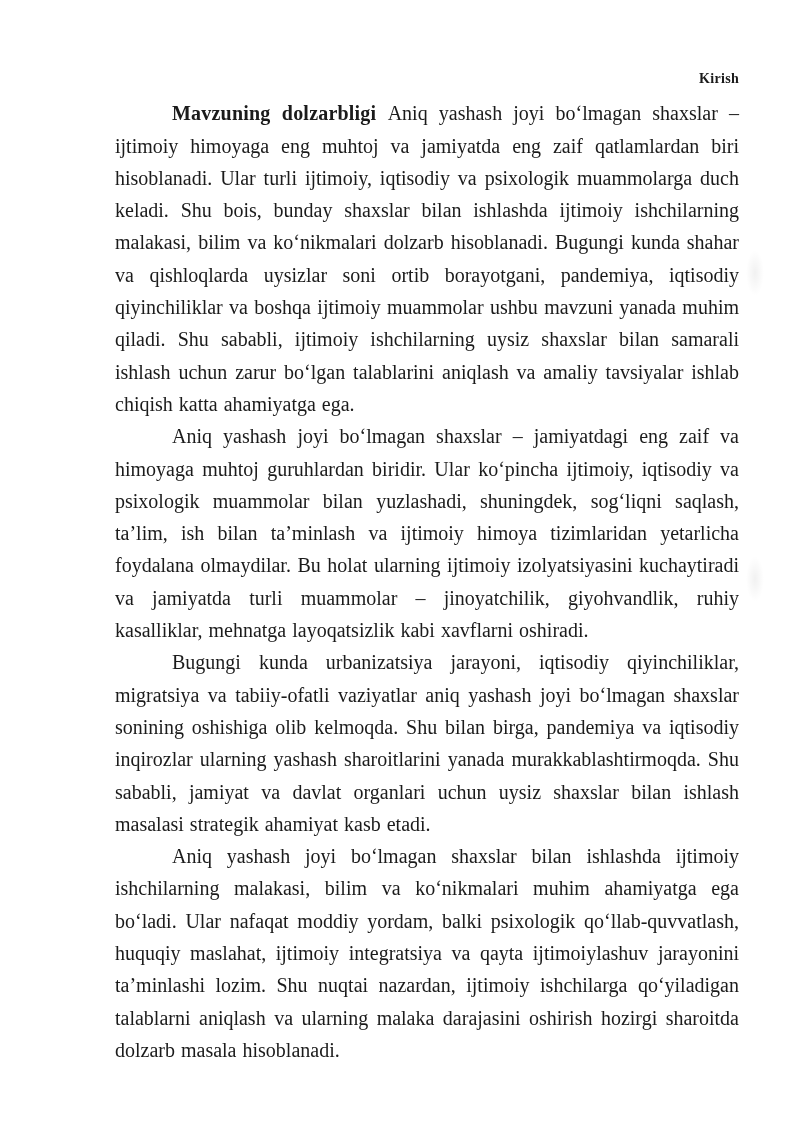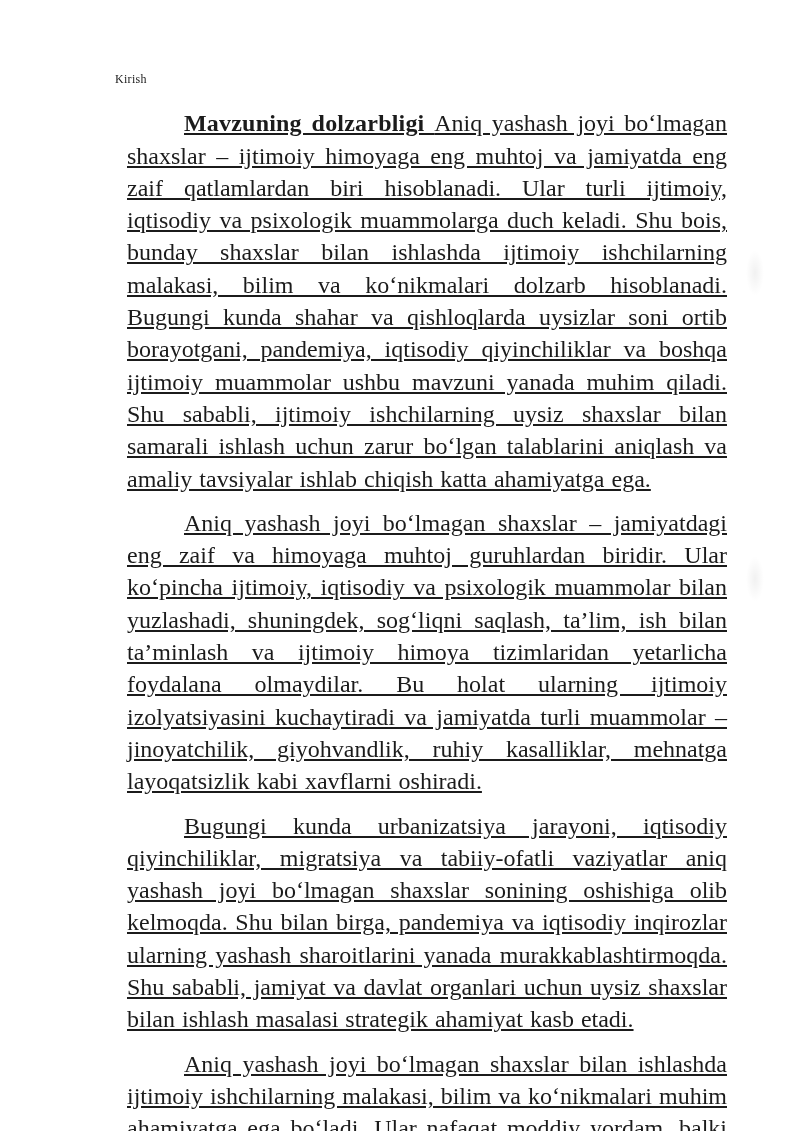--- a/index.html
+++ b/index.html
@@ -20,35 +20,34 @@
     inset: 0;
     background: #ffffff;
   }
   .content {
     position: absolute;
     left: 115px;
     top: 63px;
     width: 624px;
   }
   .title {
-    font-size: 12px;
+    font-size: 14px;
     line-height: 32.3px;
-    font-weight: normal;
-    text-align: left;
+    font-weight: bold;
+    text-align: right;
     margin: 0 0 2px 0;
     letter-spacing: 0.3px;
   }
   .para {
-    margin: 12px;
-    font-size: 24px;
+    margin: 0;
+    font-size: 20px;
     line-height: 32.3px;
     text-align: justify;
     text-indent: 57px;
     word-spacing: 1px;
-    text-decoration: underline;
   }
   .para b {
     letter-spacing: 0.2px;
   }
   
   .smudge {
     position: absolute;
     width: 18px;
     height: 46px;
     background: radial-gradient(ellipse at center, rgba(0,0,0,0.055), rgba(0,0,0,0) 70%);

